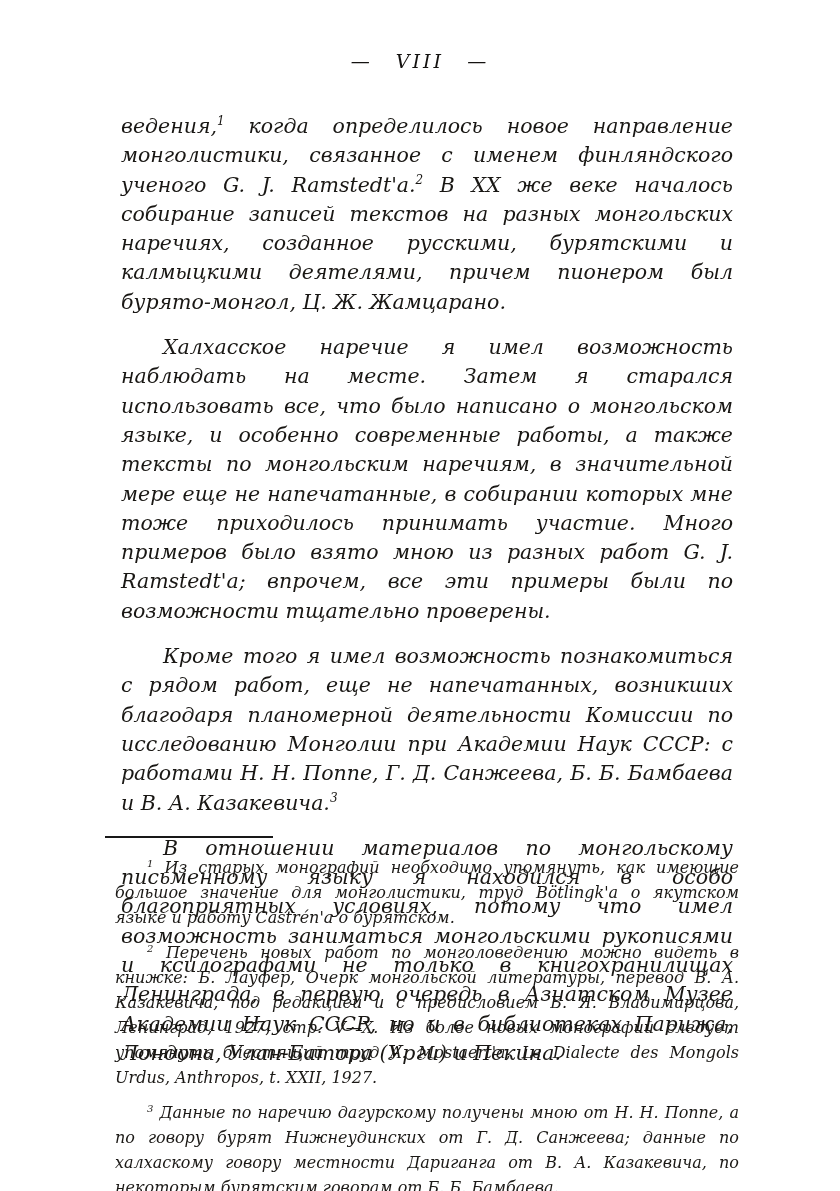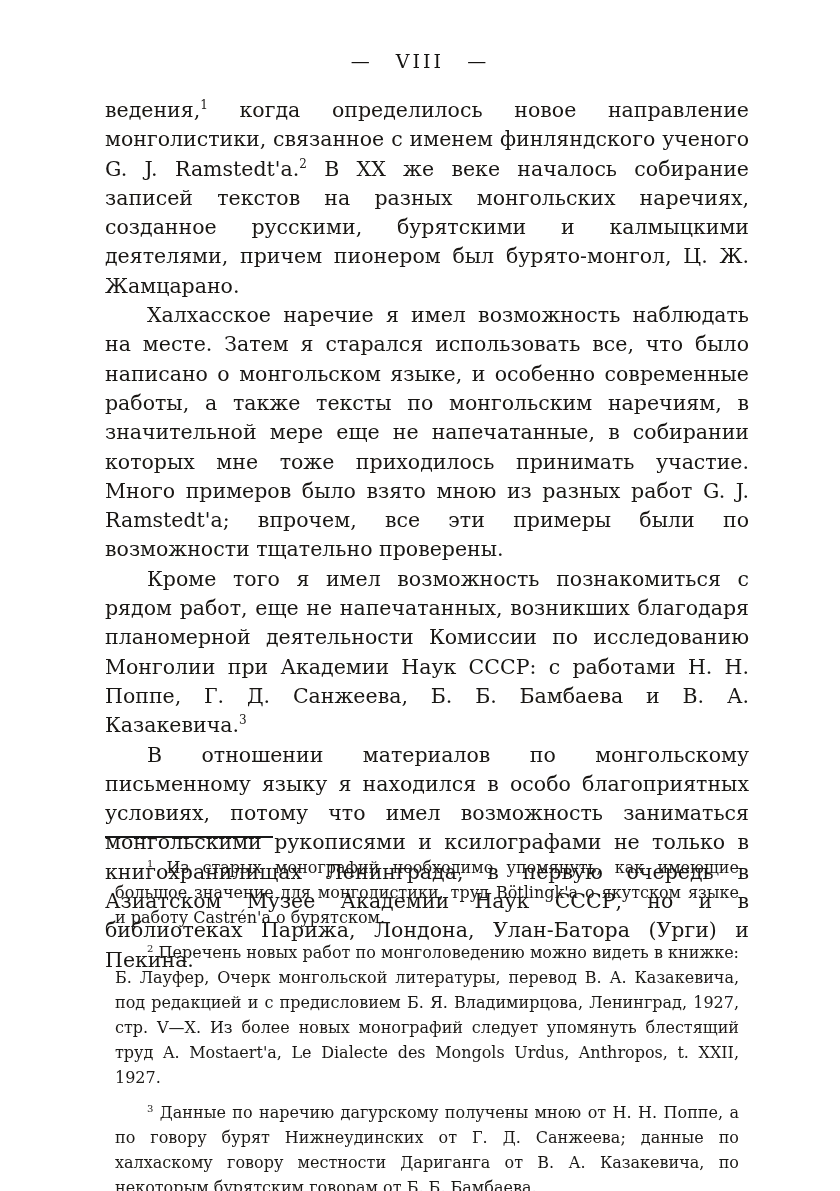--- a/index.html
+++ b/index.html
@@ -8,20 +8,21 @@
     background: #ffffff;
   }
   .page {
     position: relative;
     width: 812px;
     height: 1191px;
     background: #ffffff;
     color: #171513;
     font-family: "DejaVu Serif", "Liberation Serif", serif;
     overflow: hidden;
+    font-style: italic;
   }
   .page-header {
     position: absolute;
     top: 50px;
     left: 0;
     width: 840px;
     text-align: center;
     font-size: 19px;
     letter-spacing: 3px;
     word-spacing: 14px;
@@ -31,21 +32,21 @@
     position: absolute;
     top: 96px;
     left: 105px;
     width: 644px;
     font-size: 20.5px;
     line-height: 29.3px;
     text-align: justify;
     color: #191714;
   }
   .main-text p {
-    margin: 0;
+    margin: 16px;
     padding: 0;
   }
   .main-text p.indent {
     text-indent: 42px;
   }
   sup.fnref {
     font-size: 12px;
     line-height: 0;
     vertical-align: super;
   }

